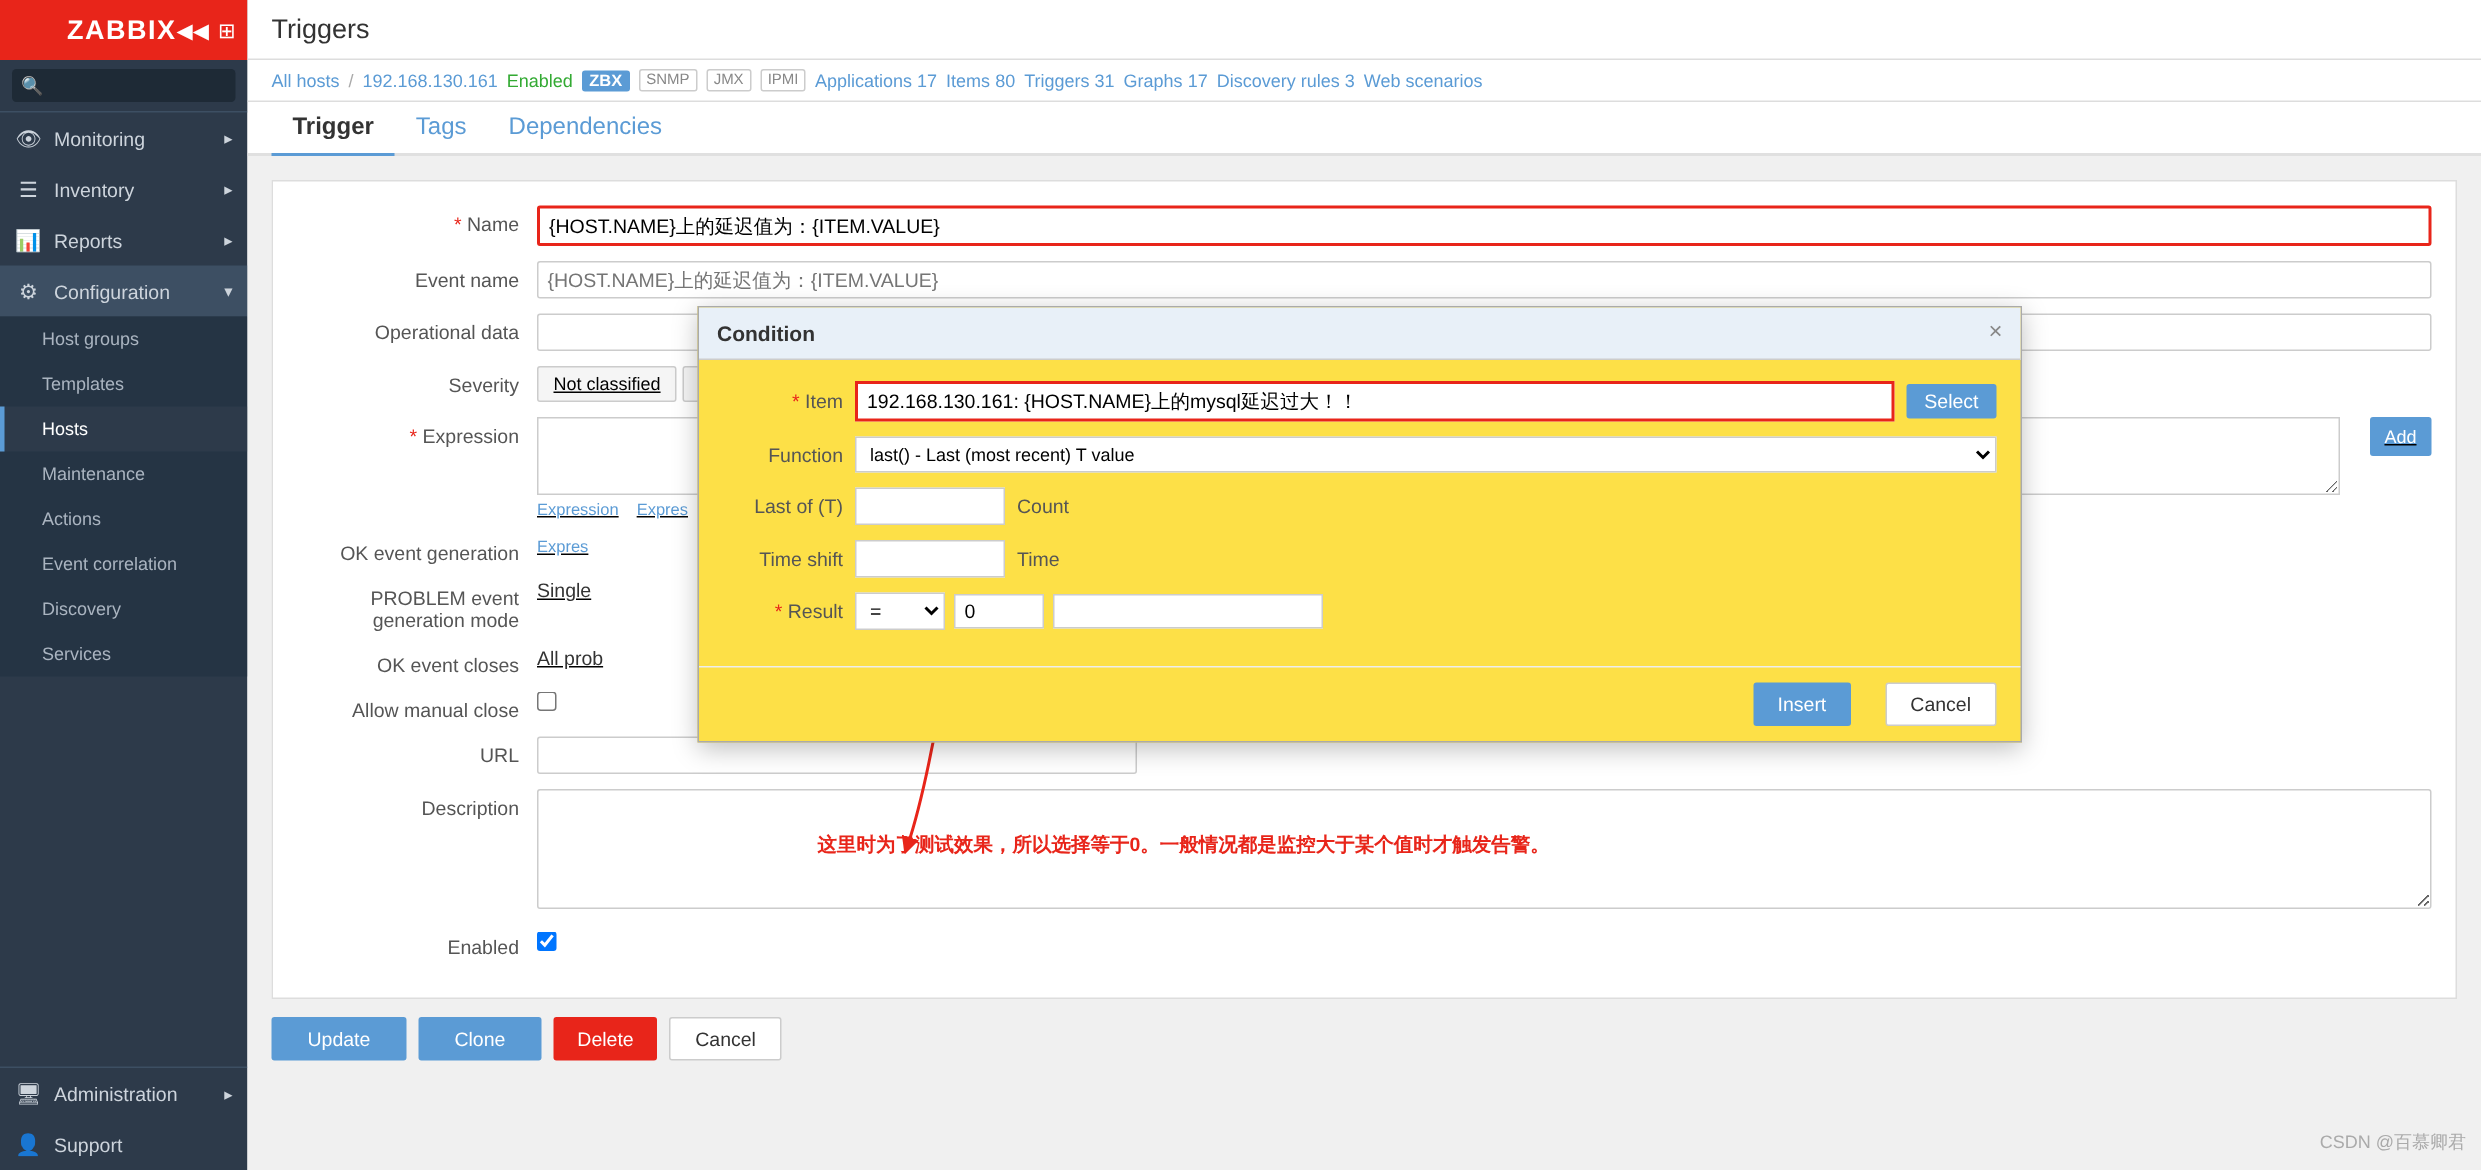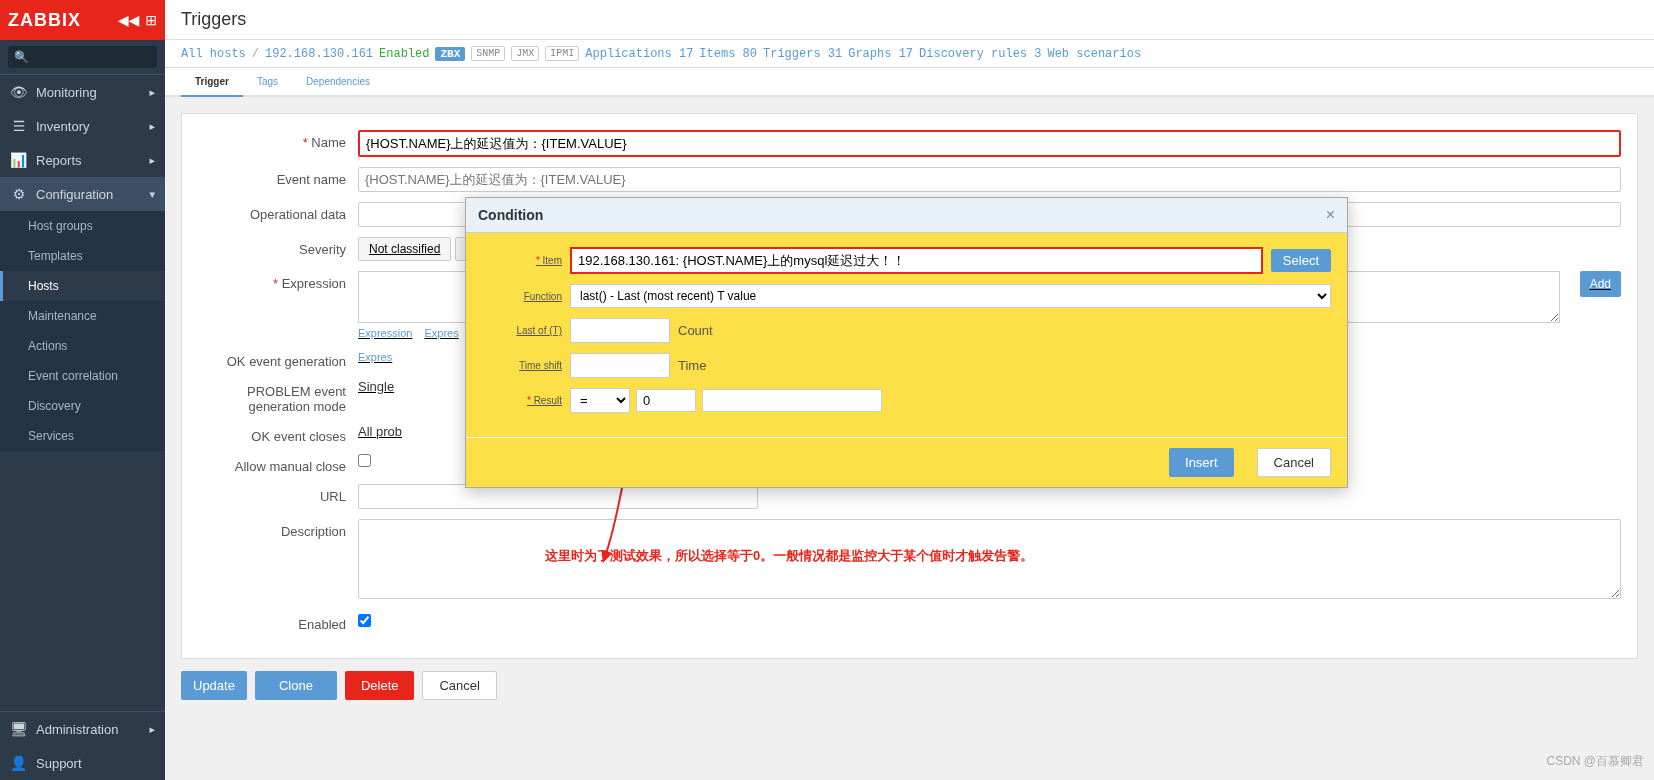--- a/index.html
+++ b/index.html
@@ -12,21 +12,21 @@
       color: #cdd4dc;
       display: flex;
       flex-direction: column;
       flex-shrink: 0;
       height: 100%;
     }
     #sidebar-header {
       background: #e8251a;
       display: flex;
       align-items: center;
-      justify-content: space-between;
+      justify-content: flex-end;
       padding: 6px 8px;
       height: 40px;
     }
     #sidebar-logo {
       font-weight: bold;
       font-size: 18px;
       color: #fff;
       letter-spacing: 1px;
     }
     #sidebar-icons {
@@ -108,42 +108,41 @@
     
     #hostbar {
       background: #fff;
       padding: 6px 16px;
       border-bottom: 1px solid #ddd;
       display: flex;
       align-items: center;
       gap: 6px;
       flex-wrap: wrap;
       font-size: 12px;
-      font-family: Liberation Mono, monospace;
     }
     .breadcrumb-link { color: #5b9bd5; text-decoration: none; cursor: pointer; }
     .breadcrumb-sep { color: #aaa; }
     .badge-zbx { background: #5b9bd5; color: #fff; padding: 1px 5px; border-radius: 2px; font-size: 11px; font-weight: bold; }
     .badge-proto { color: #888; border: 1px solid #ccc; padding: 1px 4px; border-radius: 2px; font-size: 10px; }
     .badge-enabled { color: #3a3; }
     .hostbar-link { color: #5b9bd5; cursor: pointer; }
     .hostbar-num { color: #5b9bd5; }
 
     
     #tabs {
       background: #fff;
       padding: 0 16px;
       border-bottom: 2px solid #e0e0e0;
       display: flex;
       gap: 0;
     }
     .tab {
       padding: 8px 14px;
       cursor: pointer;
-      font-size: 10px;
+      font-size: 16px;
       color: #5b9bd5;
       border-bottom: 2px solid transparent;
       margin-bottom: -2px;
     }
     .tab.active {
       color: #333;
       border-bottom: 2px solid #5b9bd5;
       font-weight: bold;
     }
 
@@ -272,23 +271,22 @@
     .cond-row {
       display: flex;
       align-items: center;
       margin-bottom: 10px;
       gap: 8px;
     }
     .cond-label {
       width: 80px;
       text-align: right;
       color: #555;
-      font-size: 10px;
+      font-size: 13px;
       flex-shrink: 0;
-      text-decoration: underline;
     }
     .cond-label.required::before {
       content: "* ";
       color: #e8251a;
     }
     .cond-input {
       flex: 1;
       border: 2px solid #e8251a;
       padding: 4px 6px;
       font-size: 13px;
@@ -374,21 +372,21 @@
       pointer-events: none;
     }
 
     
     #bottom-btns {
       display: flex;
       gap: 8px;
       padding: 12px 16px;
       background: #f0f0f0;
     }
-    .btn-update { background: #5b9bd5; color: #fff; border: none; padding: 6px 12px; cursor: pointer; font-size: 13px; border-radius: 2px; }
+    .btn-update { background: #5b9bd5; color: #fff; border: none; padding: 6px 24px; cursor: pointer; font-size: 13px; border-radius: 2px; }
     .btn-clone { background: #5b9bd5; color: #fff; border: none; padding: 6px 24px; cursor: pointer; font-size: 13px; border-radius: 2px; }
     .btn-delete { background: #e8251a; color: #fff; border: none; padding: 6px 16px; cursor: pointer; font-size: 13px; border-radius: 2px; }
     .btn-cancel2 { background: #fff; color: #333; border: 1px solid #ccc; padding: 6px 16px; cursor: pointer; font-size: 13px; border-radius: 2px; }
 
     
     .enabled-row {
       display: flex;
       align-items: center;
       margin-bottom: 10px;
     }

